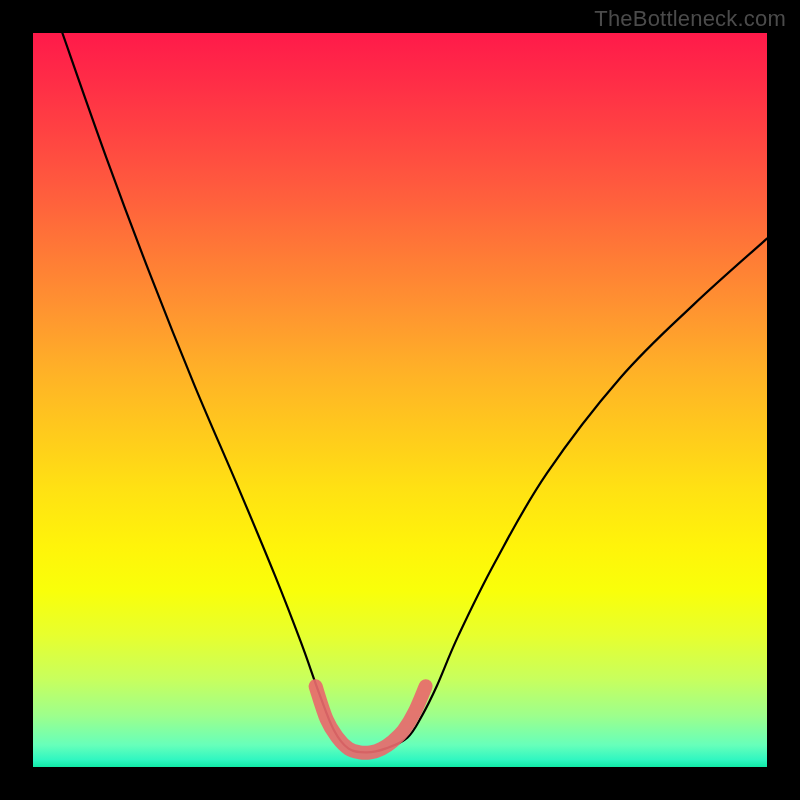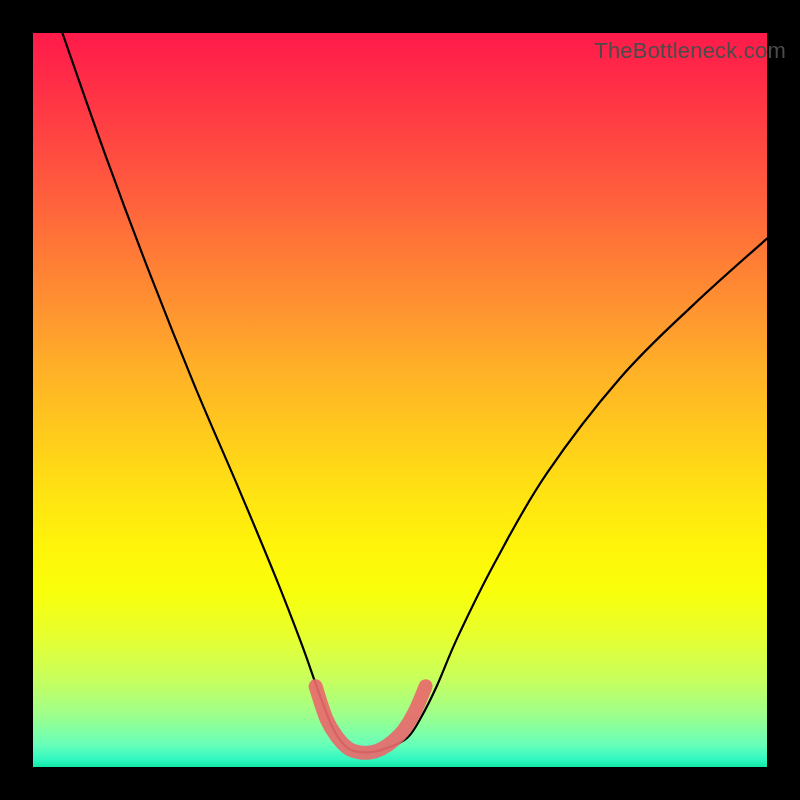--- a/index.html
+++ b/index.html
@@ -53,21 +53,20 @@
   }
   .watermark {
     position: absolute;
     top: 6px;
     right: 14px;
     color: #4b4b4b;
     font-size: 22px;
     letter-spacing: 0.2px;
     font-weight: 500;
     user-select: none;
-    margin-top: 32px;
   }
   svg.curves {
     position: absolute;
     inset: 0;
     width: 100%;
     height: 100%;
   }
 </style>
 </head>
 <body>

